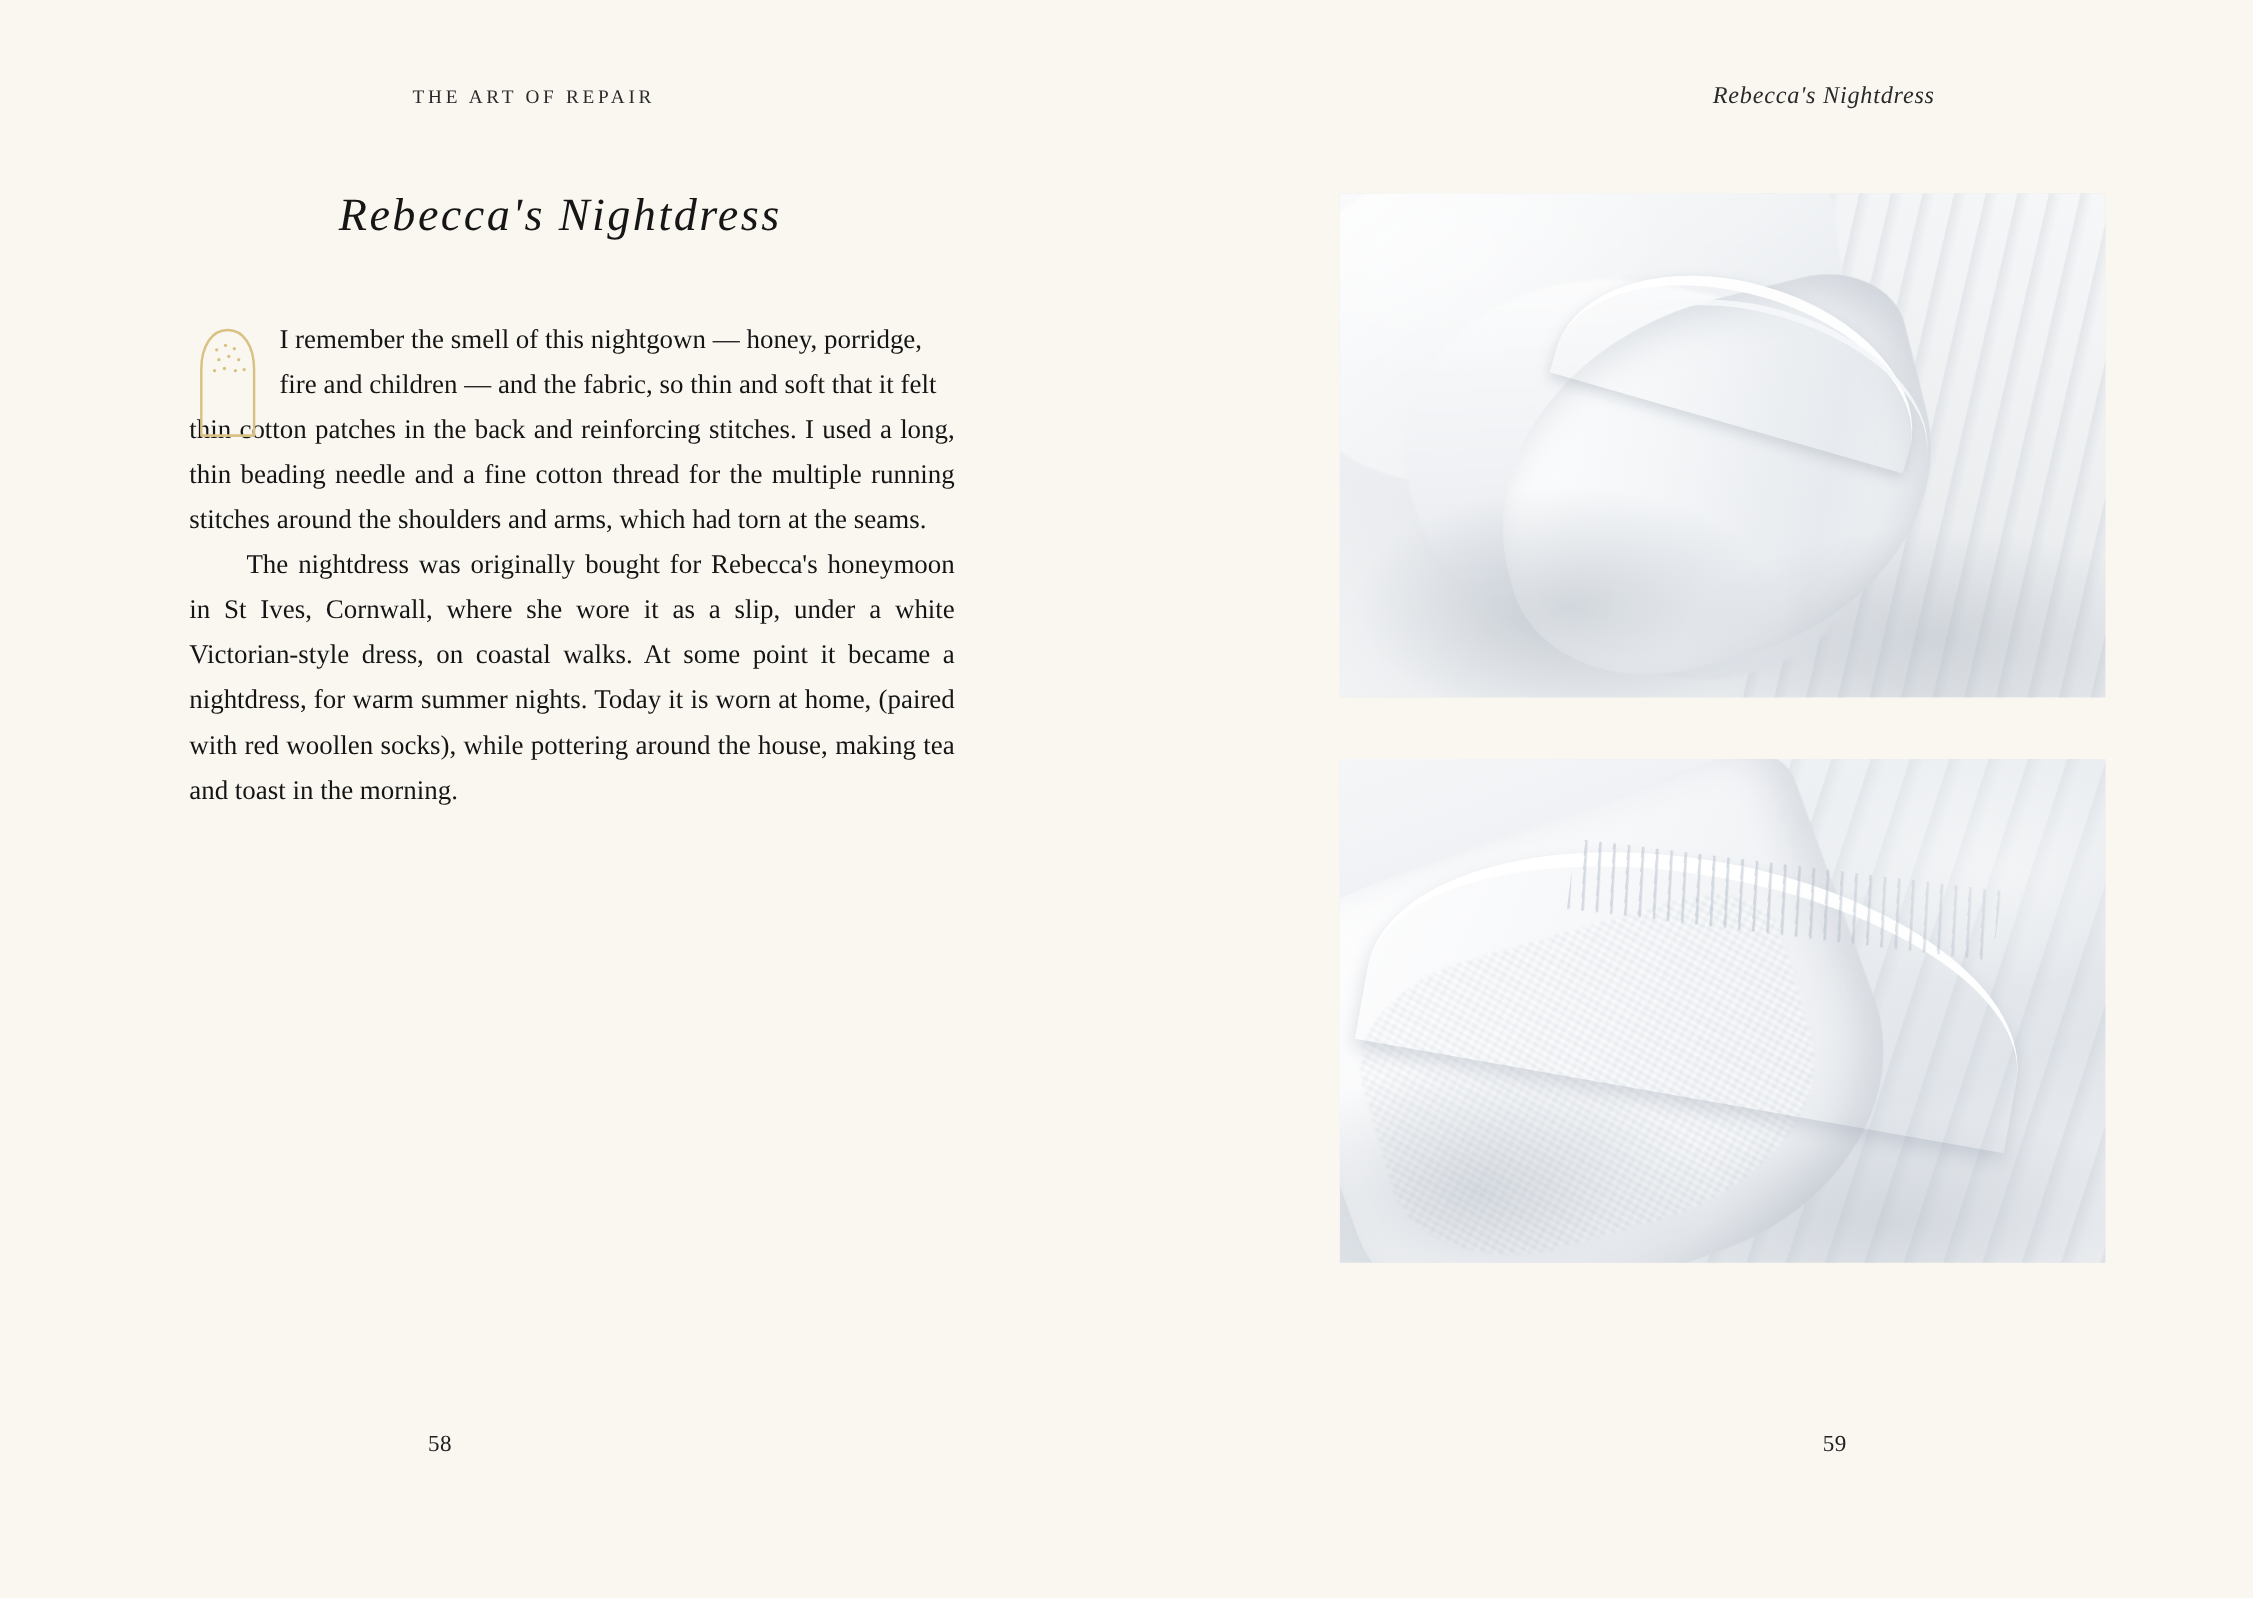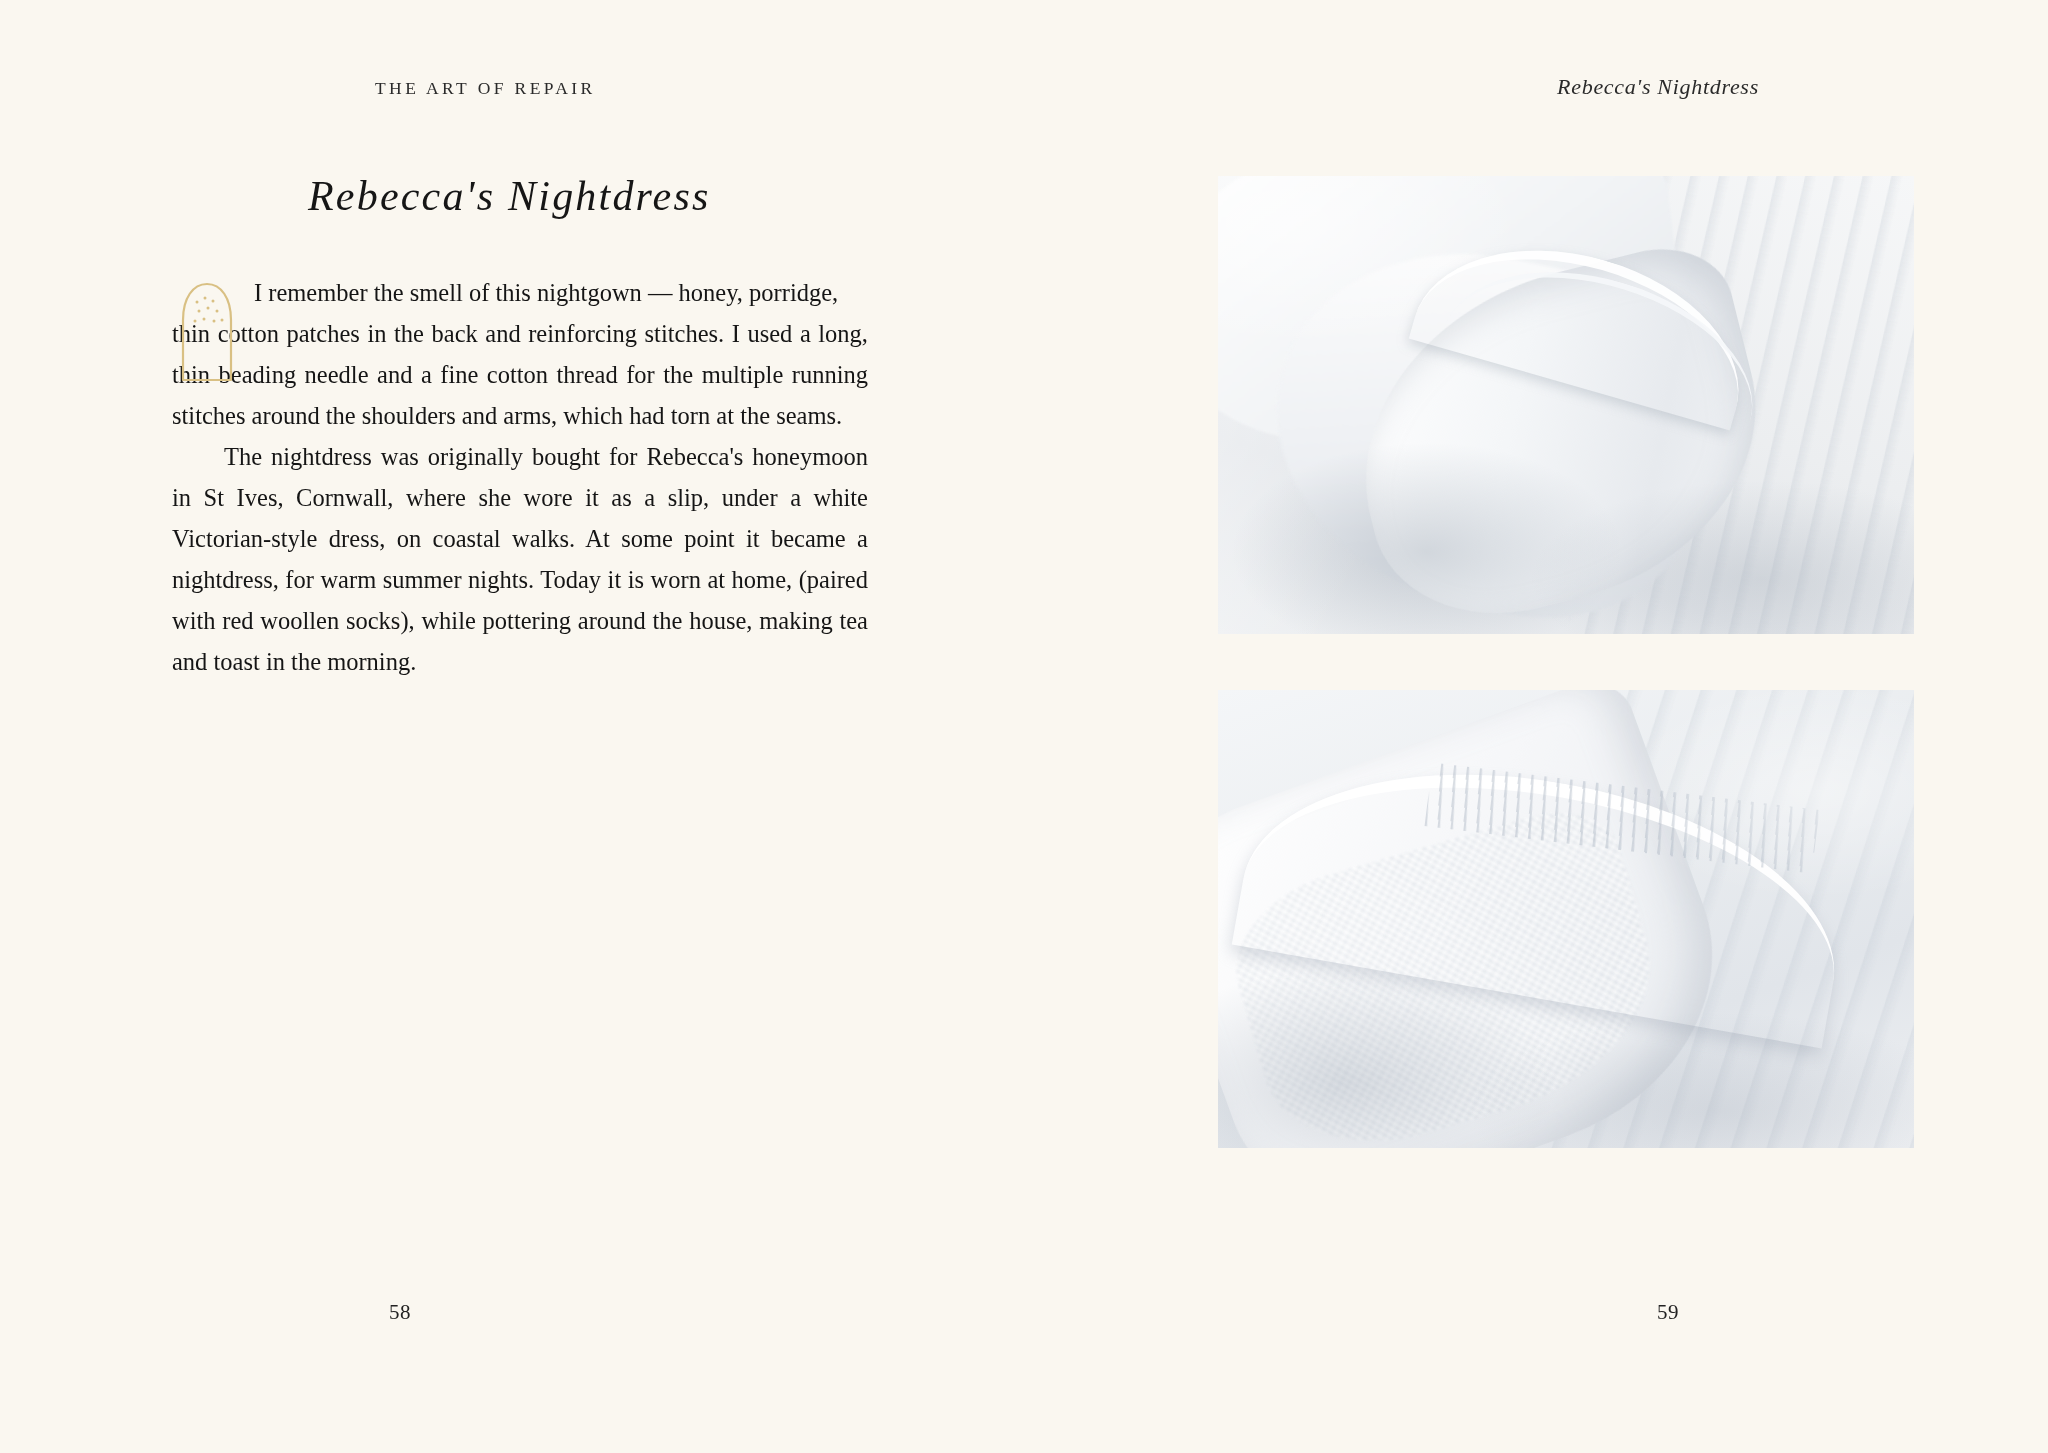--- a/index.html
+++ b/index.html
@@ -94,20 +94,21 @@
     font-family: "Liberation Serif", serif;
   }
   .body-col p {
     margin: 0;
   }
   .body-col p.indent {
     text-indent: 52px;
   }
   .drop-wrap {
     position: relative;
+    margin-top: 16px;
   }
   .thimble-icon {
     position: absolute;
     left: -1px;
     top: 4px;
     width: 72px;
     height: 108px;
   }
   .first-para {
     padding-left: 0;
@@ -316,20 +317,21 @@
             <circle cx="37" cy="32" r="1.5" fill="#d9c083"></circle>
             <circle cx="46" cy="35" r="1.5" fill="#d9c083"></circle>
             <circle cx="24" cy="45" r="1.5" fill="#d9c083"></circle>
             <circle cx="33" cy="43" r="1.5" fill="#d9c083"></circle>
             <circle cx="43" cy="45" r="1.5" fill="#d9c083"></circle>
             <circle cx="51" cy="44" r="1.5" fill="#d9c083"></circle>
           </svg>
         </span>
         <p class="first-para">
           <span class="lead-line">I remember the smell of this nightgown — honey, porridge,</span>
+          <span class="lead-line">fire and children — and the fabric, so thin and soft that it felt</span>
           <span>thin cotton patches in the back and reinforcing stitches. I used a long, thin beading needle and a fine cotton thread for the multiple running stitches around the shoulders and arms, which had torn at the seams.</span>
         </p>
       </div>
 
       <p class="indent">The nightdress was originally bought for Rebecca's honeymoon in St Ives, Cornwall, where she wore it as a slip, under a white Victorian-style dress, on coastal walks. At some point it became a nightdress, for warm summer nights. Today it is worn at home, (paired with red woollen socks), while pottering around the house, making tea and toast in the morning.</p>
     </div>
 
     <div class="folio">58</div>
   </div>
 

